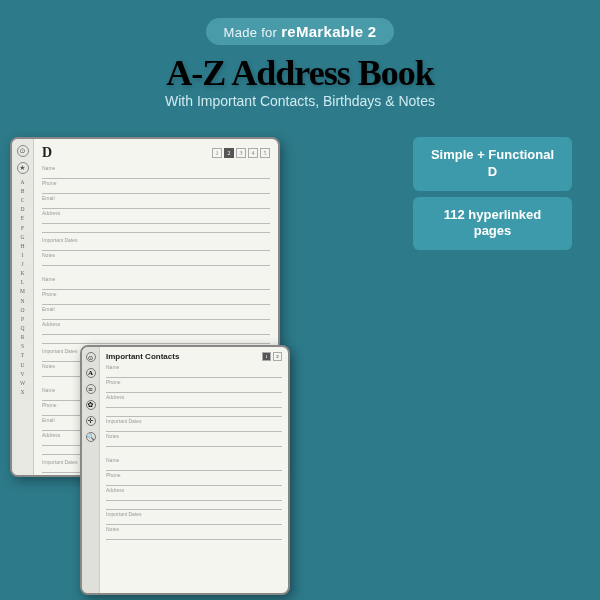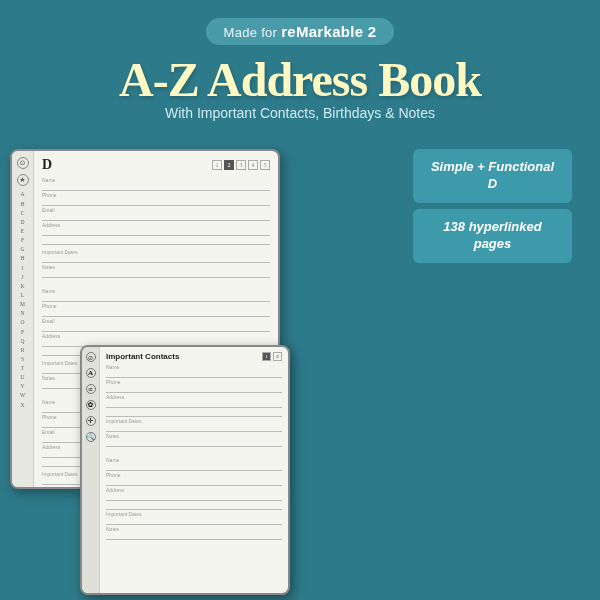--- a/index.html
+++ b/index.html
@@ -40,23 +40,23 @@
       letter-spacing: 0.3px;
     }
 
     .made-for-badge span.brand {
       font-weight: 900;
       color: #fff;
       font-size: 15px;
     }
 
     .title {
-      font-size: 48px;
+      font-size: 36px;
       font-weight: 900;
-      color: #fef9c3;
+      color: #000000;
       line-height: 1.05;
       letter-spacing: -1px;
       font-family: Georgia, serif;
       text-shadow: 1px 2px 4px rgba(0,0,0,0.2);
     }
 
     .subtitle {
       font-size: 14px;
       color: #d0eaf0;
       font-family: Arial, sans-serif;
@@ -265,21 +265,20 @@
     
     .features-panel {
       width: 195px;
       background: #2d7a8a;
       display: flex;
       flex-direction: column;
       justify-content: flex-start;
       padding: 8px 28px 8px 8px;
       gap: 6px;
       flex-shrink: 0;
-      font-style: italic;
     }
 
     .feature-item {
       background: #3d9aaa;
       border-radius: 6px;
       padding: 10px 12px;
       color: #fff;
       font-family: Arial, sans-serif;
       font-size: 13px;
       font-weight: 600;
@@ -512,18 +511,18 @@
         </div>
       </div>
 
     </div>
 
     <div class="features-panel">
       <div class="feature-item">
         <span class="feature-text">Simple + Functional D</span>
       </div>
       <div class="feature-item">
-        <span class="feature-text">138 hyperlinked pages</span>
+        <span class="feature-text">112 hyperlinked pages</span>
       </div>
     </div>
 
   </div>
 </div>
 
 </body></html>

